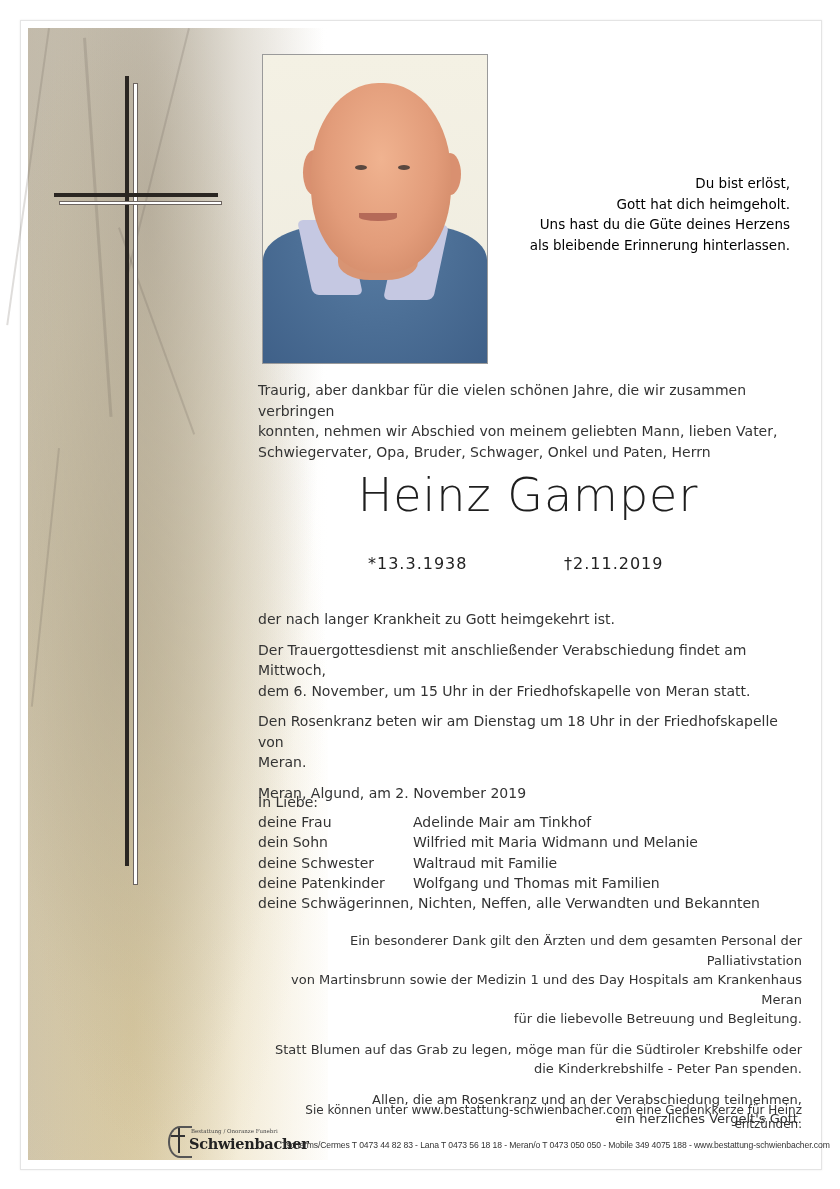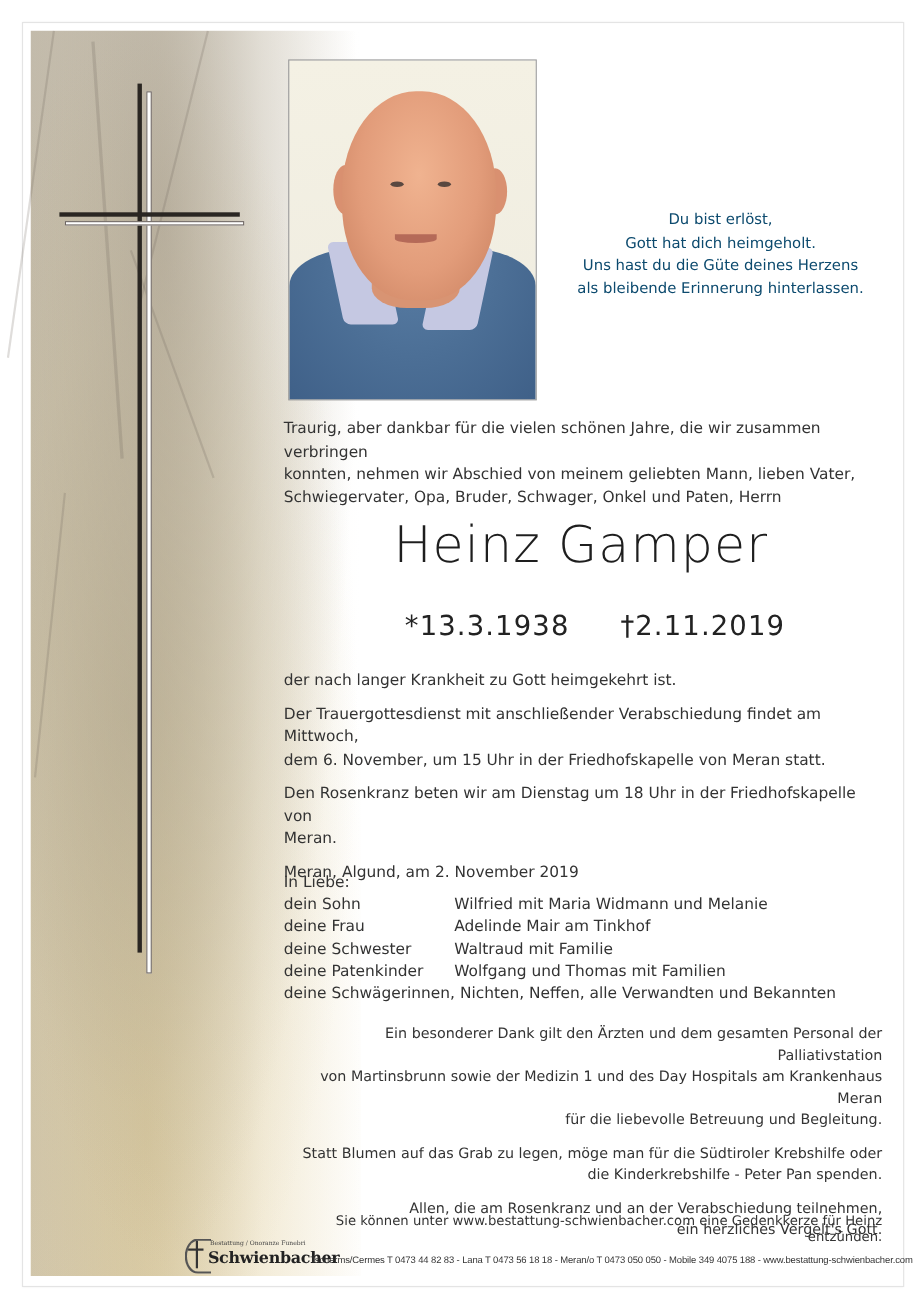--- a/index.html
+++ b/index.html
@@ -34,29 +34,29 @@
   .photo .ear-l { position:absolute; left:40px; top:95px; width:22px; height:45px; border-radius:50%; background:#d99070; }
   .photo .ear-r { position:absolute; left:176px; top:98px; width:22px; height:42px; border-radius:50%; background:#d99070; }
   .photo .sweater { position:absolute; left:0; top:170px; width:224px; height:140px; background:radial-gradient(ellipse at 50% 0%, #5a7fa6 0%, #4c6f96 50%, #3f6088 100%); border-radius:30% 30% 0 0 / 25% 25% 0 0; }
   .photo .collar-l { position:absolute; left:42px; top:165px; width:50px; height:75px; background:#c5c8e2; transform:skewX(12deg); border-radius:6px; }
   .photo .collar-r { position:absolute; left:128px; top:170px; width:50px; height:75px; background:#c5c8e2; transform:skewX(-12deg); border-radius:6px; }
   .photo .neck { position:absolute; left:75px; top:180px; width:80px; height:45px; background:#d89473; border-radius:0 0 40% 40%; }
   .photo .eye { position:absolute; width:12px; height:5px; background:#5a4840; border-radius:50%; top:110px; }
   .photo .mouth { position:absolute; left:96px; top:158px; width:38px; height:8px; background:#b56a58; border-radius:0 0 50% 50%; }
 
   .poem {
-    position:absolute; left:520px; top:190px; width:270px; text-align:center;
-    font-size:13.5px; line-height:20.5px; color:#0c4a6e;
+    position:absolute; left:520px; top:173px; width:270px; text-align:right;
+    font-size:13.5px; line-height:20.5px; color:#000000;
   }
   .intro { position:absolute; left:258px; top:380px; width:540px; font-size:14px; line-height:20.5px; color:#333; }
   .name {
     position:absolute; left:258px; top:468px; width:540px; text-align:center;
     font-size:46px; font-weight:300; letter-spacing:1px; color:#1e1e1e; font-family:"DejaVu Sans", sans-serif;
   }
-  .dates { position:absolute; left:368px; top:554px; font-size:25px; color:#222; letter-spacing:1px; }
+  .dates { position:absolute; left:368px; top:554px; font-size:16px; color:#222; letter-spacing:1px; }
   .dates .birth { display:inline-block; width:196px; }
   .body-text { position:absolute; left:258px; top:609px; width:540px; font-size:14px; line-height:20.5px; color:#333; }
   .body-text p { margin:0 0 10px 0; }
   .family { position:absolute; left:258px; top:792px; width:540px; font-size:14px; line-height:20.2px; color:#333; }
   .family .row { display:flex; }
   .family .rel { width:155px; flex:none; }
   .thanks { position:absolute; left:262px; top:931px; width:540px; text-align:right; font-size:13px; line-height:19.5px; color:#333; }
   .thanks p { margin:0 0 11px 0; }
   .candle { position:absolute; left:262px; top:1103px; width:540px; text-align:right; font-size:12px; color:#333; }
   .logo { position:absolute; left:165px; top:1126px; width:112px; height:30px; }
@@ -122,26 +122,26 @@
 <div class="body-text">
   <p><span>der nach langer Krankheit zu Gott heimgekehrt ist.</span></p>
   <p><span>Der Trauergottesdienst mit anschließender Verabschiedung findet am Mittwoch,</span><br><span>dem 6. November, um 15 Uhr in der Friedhofskapelle von Meran statt.</span></p>
   <p><span>Den Rosenkranz beten wir am Dienstag um 18 Uhr in der Friedhofskapelle von</span><br><span>Meran.</span></p>
   <p><span>Meran, Algund, am 2. November 2019</span></p>
 </div>
 
 <div class="family">
   <div>In Liebe:</div>
   <div class="row">
+      <span class="rel">deine Frau</span>
+      <span>Adelinde Mair am Tinkhof</span>
+    </div>
+  <div class="row">
       <span class="rel">dein Sohn</span>
       <span>Wilfried mit Maria Widmann und Melanie</span>
-    </div>
-  <div class="row">
-      <span class="rel">deine Frau</span>
-      <span>Adelinde Mair am Tinkhof</span>
     </div>
   <div class="row">
       <span class="rel">deine Schwester</span>
       <span>Waltraud mit Familie</span>
     </div>
   <div class="row">
       <span class="rel">deine Patenkinder</span>
       <span>Wolfgang und Thomas mit Familien</span>
     </div>
   <div>deine Schwägerinnen, Nichten, Neffen, alle Verwandten und Bekannten</div>

